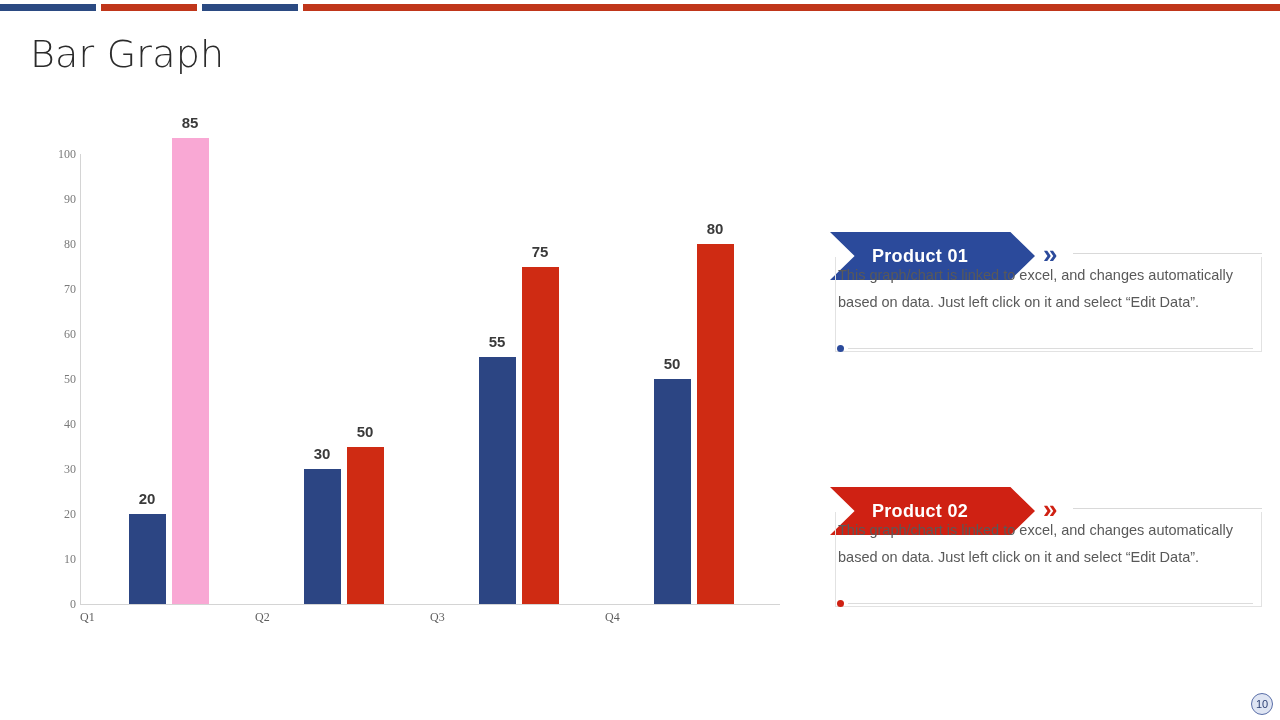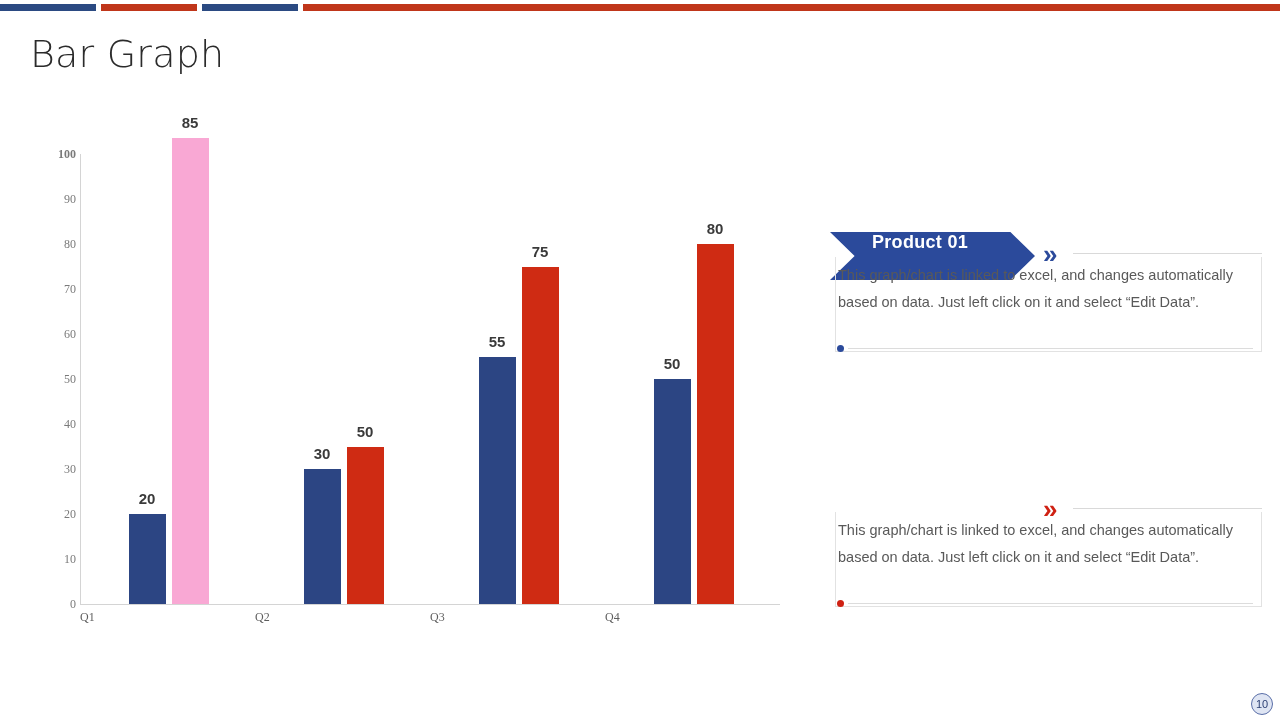--- a/index.html
+++ b/index.html
@@ -55,21 +55,21 @@
             font-family: "Liberation Serif", serif; }
 
   
   .panel { position: absolute; left: 830px; width: 432px; }
   .panel.p1 { top: 232px; }
   .panel.p2 { top: 487px; }
 
   .ribbon-row { position: relative; height: 48px; }
   .ribbon {
     position: absolute; left: 0; top: 0; width: 205px; height: 48px;
-    display: flex; align-items: flex-start;
+    display: flex; align-items: center;
     clip-path: polygon(0 0, 88% 0, 100% 50%, 88% 100%, 0 100%, 12% 50%);
   }
   .ribbon.blue { background: #2b4a9b; }
   .ribbon.red  { background: #cf2113; }
   .ribbon-label {
     margin-left: 42px; color: #ffffff; font-size: 18px; font-weight: bold;
     letter-spacing: .3px; font-family: "Liberation Sans", sans-serif;
   }
   .chev {
     position: absolute; left: 213px; top: 7px;
@@ -112,21 +112,21 @@
     <div class="stripe s1"></div>
     <div class="stripe s2"></div>
     <div class="stripe s3"></div>
     <div class="stripe s4"></div>
   </div>
 
   <div class="page-title">Bar Graph</div>
 
   <div class="chart-area">
     <div class="y-labels">
-        <div class="y-tick" style="top: 9px; font-weight: bold;">100</div>
+        <div class="y-tick" style="top: 9px;">100</div>
         <div class="y-tick" style="top: 54px;">90</div>
         <div class="y-tick" style="top: 99px;">80</div>
         <div class="y-tick" style="top: 144px;">70</div>
         <div class="y-tick" style="top: 189px;">60</div>
         <div class="y-tick" style="top: 234px;">50</div>
         <div class="y-tick" style="top: 279px;">40</div>
         <div class="y-tick" style="top: 324px;">30</div>
         <div class="y-tick" style="top: 369px;">20</div>
         <div class="y-tick" style="top: 414px;">10</div>
         <div class="y-tick" style="top: 459px;">0</div>
@@ -193,20 +193,23 @@
     </div>
     <div class="textbox"></div>
     <div class="body-text">This graph/chart is linked to excel, and changes automatically based on data. Just left click on it and select “Edit Data”.</div>
     <div class="bullet blue"></div>
     <div class="bullet-rule"></div>
   </div>
 
   <div class="panel p2">
     <div class="ribbon-row">
       <div class="ribbon-rule"></div>
+      <div class="ribbon red">
+        <span class="ribbon-label">Product 02</span>
+      </div>
       <span class="chev red">»</span>
     </div>
     <div class="textbox"></div>
     <div class="body-text">This graph/chart is linked to excel, and changes automatically based on data. Just left click on it and select “Edit Data”.</div>
     <div class="bullet red"></div>
     <div class="bullet-rule"></div>
   </div>
 
   <div class="page-badge">10</div>
 

